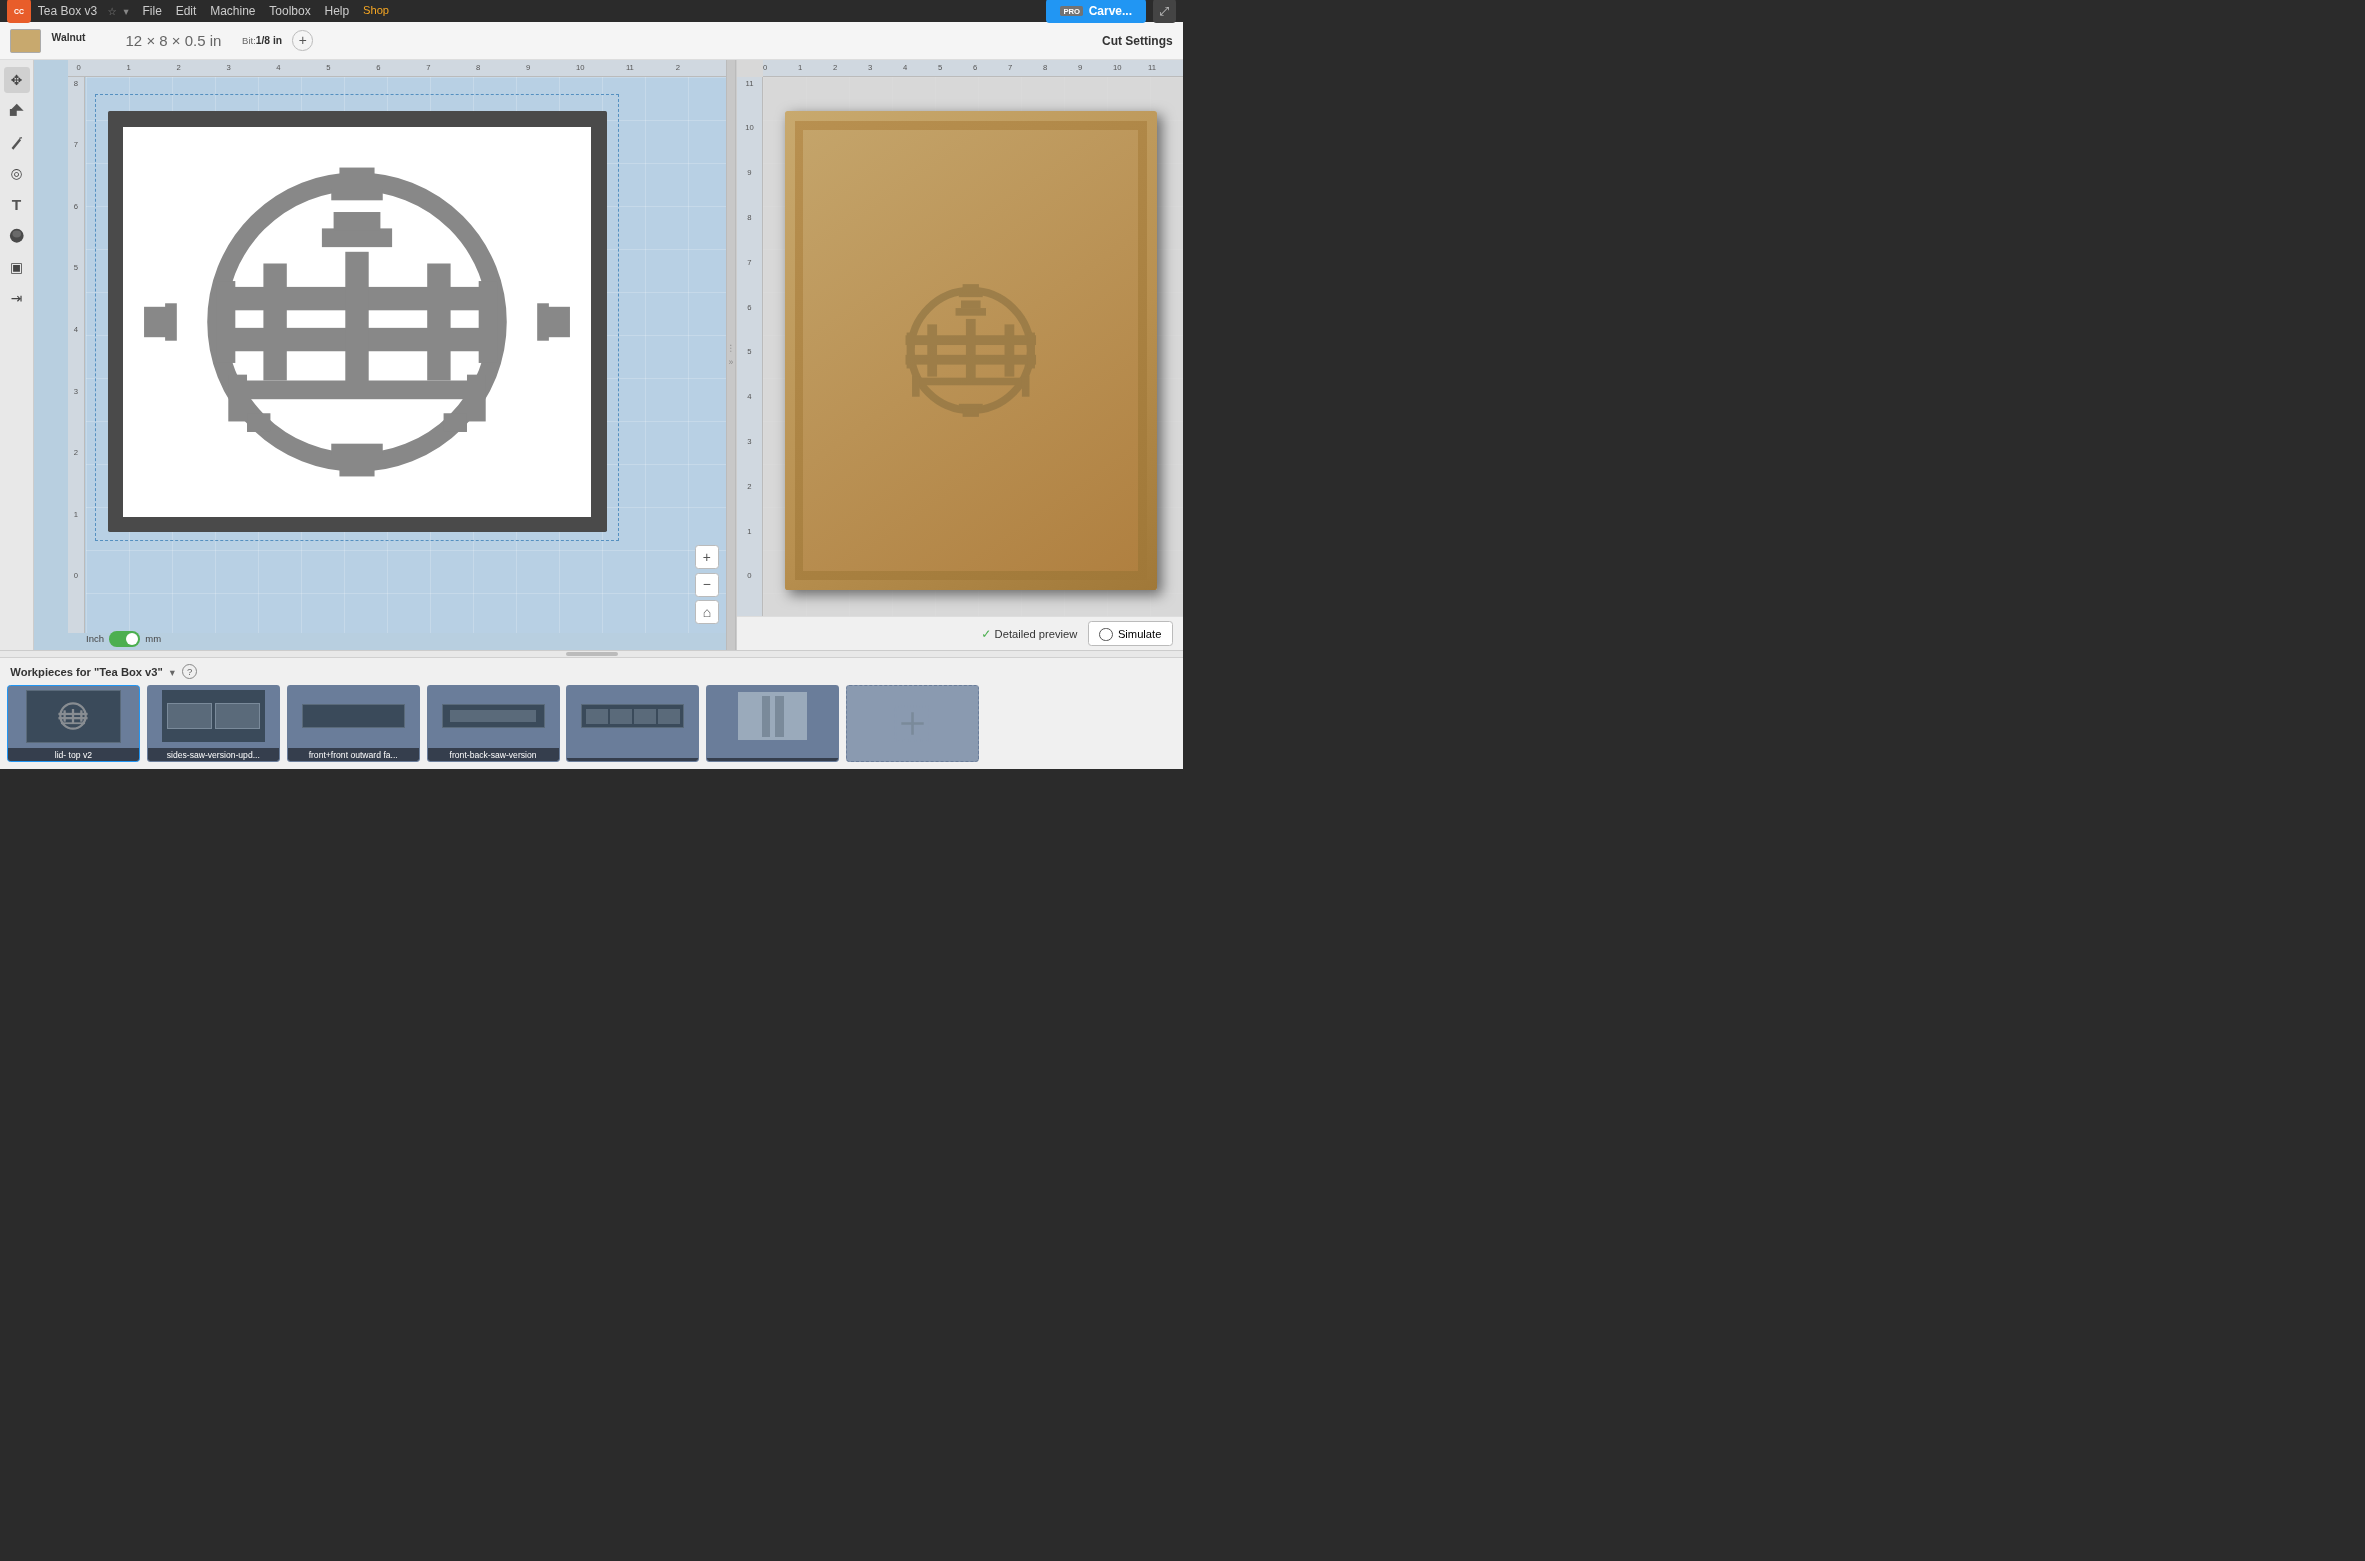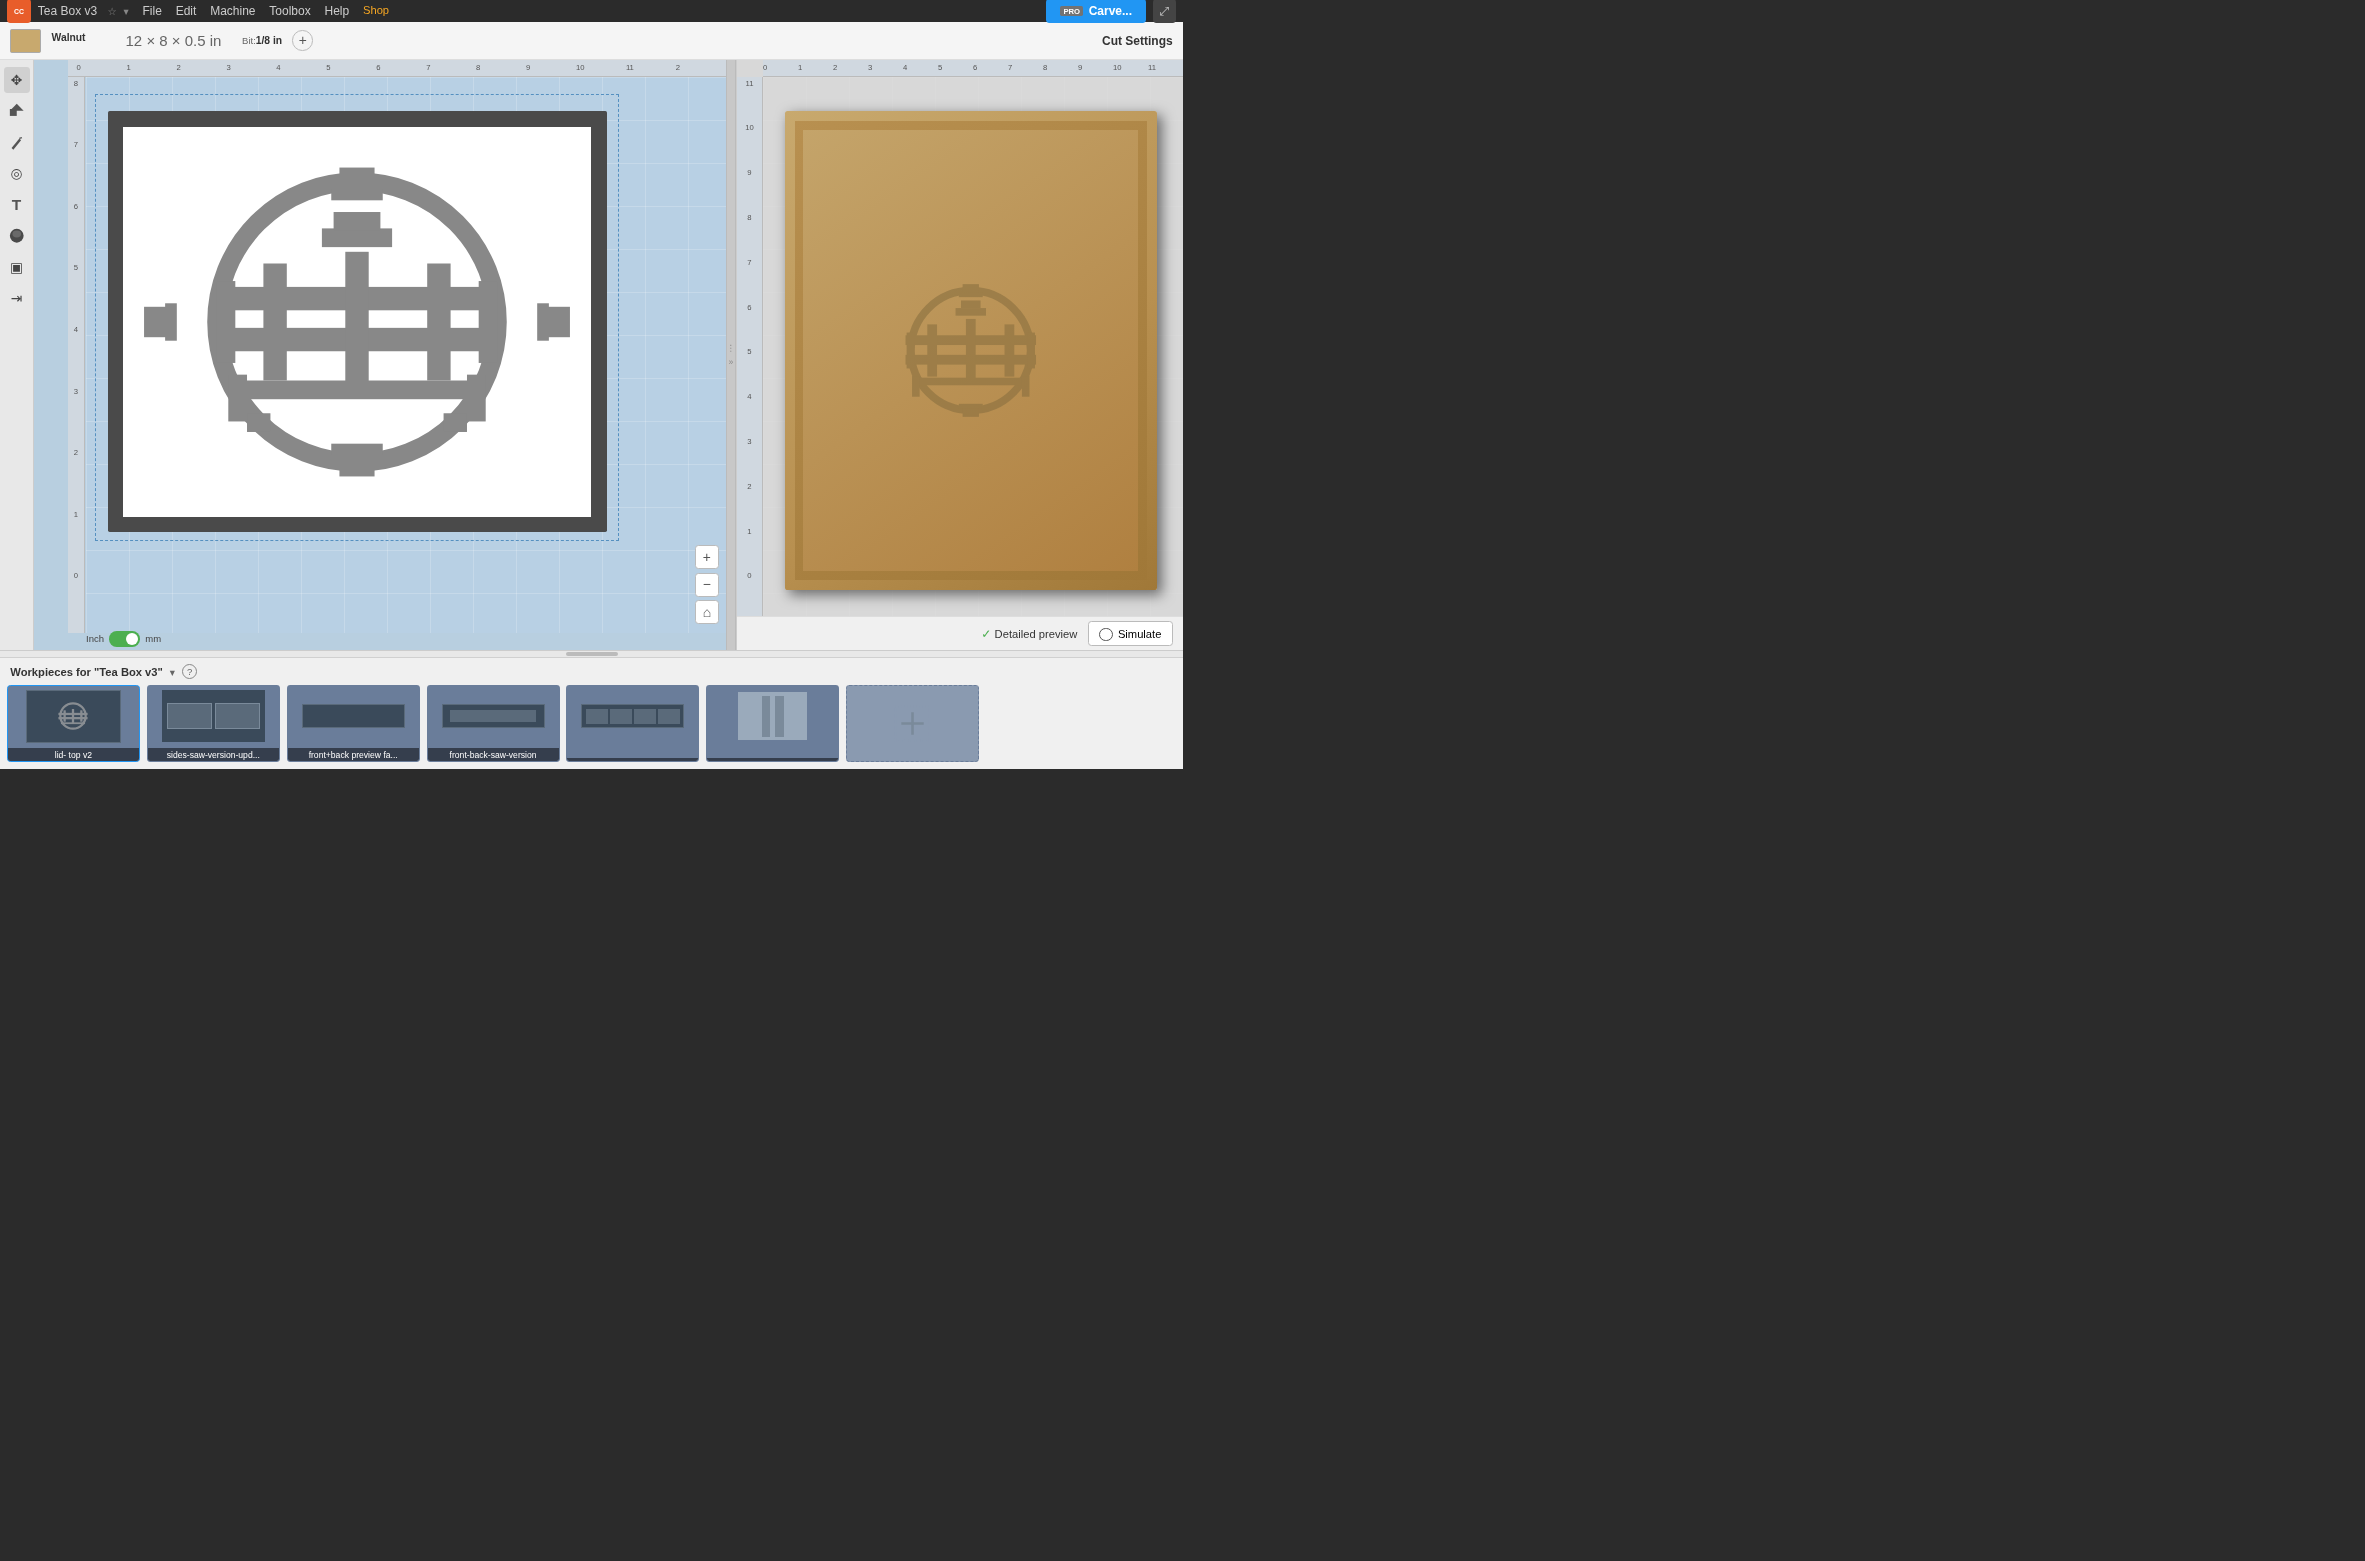--- a/index.html
+++ b/index.html
@@ -375,21 +375,21 @@
           <div style="width:45px; height:26px; background:#5a6a7a; border:0.9px solid #7a8a9a;"></div>
         </div>
       </div>
       <div class="workpiece-label">sides-saw-version-upd...</div>
     </div>
 
     <div class="workpiece-thumb">
       <div class="workpiece-thumb-inner">
         <div style="width:103px; height:24px; background:#3a4a5a; border:0.9px solid #5a6a7a;"></div>
       </div>
-      <div class="workpiece-label">front+back preview fa...</div>
+      <div class="workpiece-label">front+front outward fa...</div>
     </div>
 
     <div class="workpiece-thumb">
       <div class="workpiece-thumb-inner">
         <div style="width:103px; height:24px; background:#3a4a5a; border:0.9px solid #5a6a7a; display:flex; align-items:center; justify-content:center;">
           <div style="width:86px; height:12px; background:#5a6a7a;"></div>
         </div>
       </div>
       <div class="workpiece-label">front-back-saw-version</div>
     </div>

